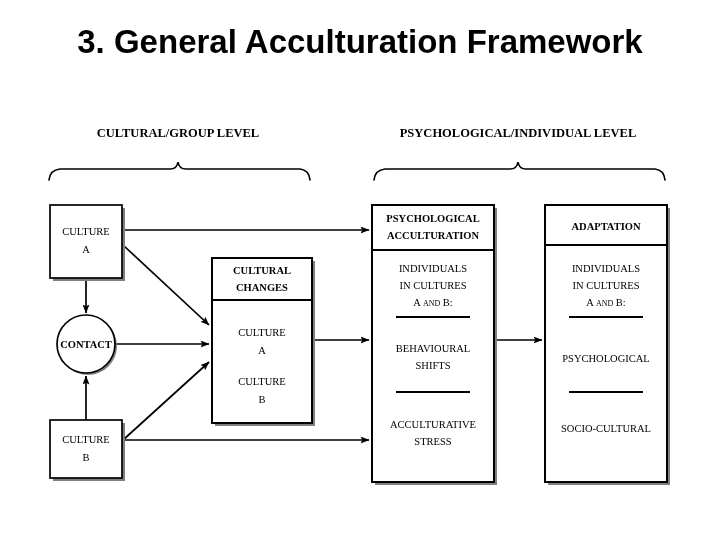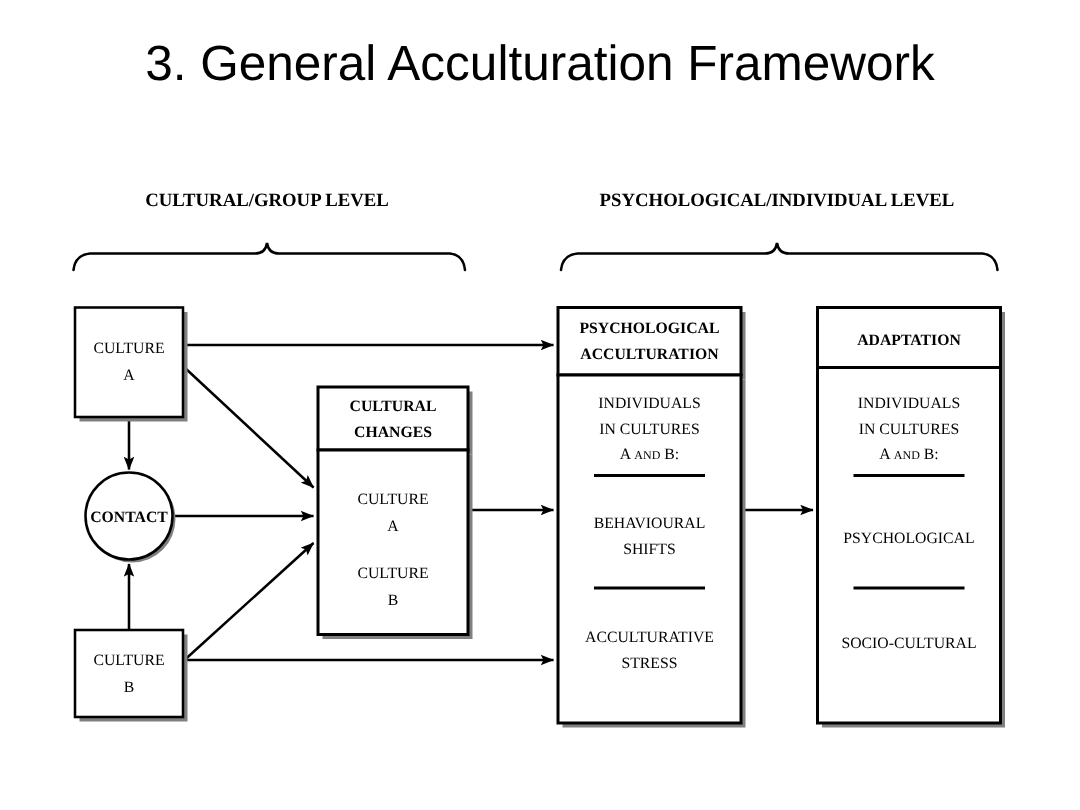--- a/index.html
+++ b/index.html
@@ -23,21 +23,21 @@
   }
   #title {
     position: absolute;
     left: 0;
     top: 22px;
     width: 720px;
     text-align: center;
     font-family: "Liberation Sans", sans-serif;
     font-size: 33px;
     line-height: 40px;
-    font-weight: 400;
+    font-weight: 700;
     color: #000000;
     letter-spacing: 0px;
   }
   #diagram {
     position: absolute;
     left: 0;
     top: 0;
     width: 720px;
     height: 540px;
   }

